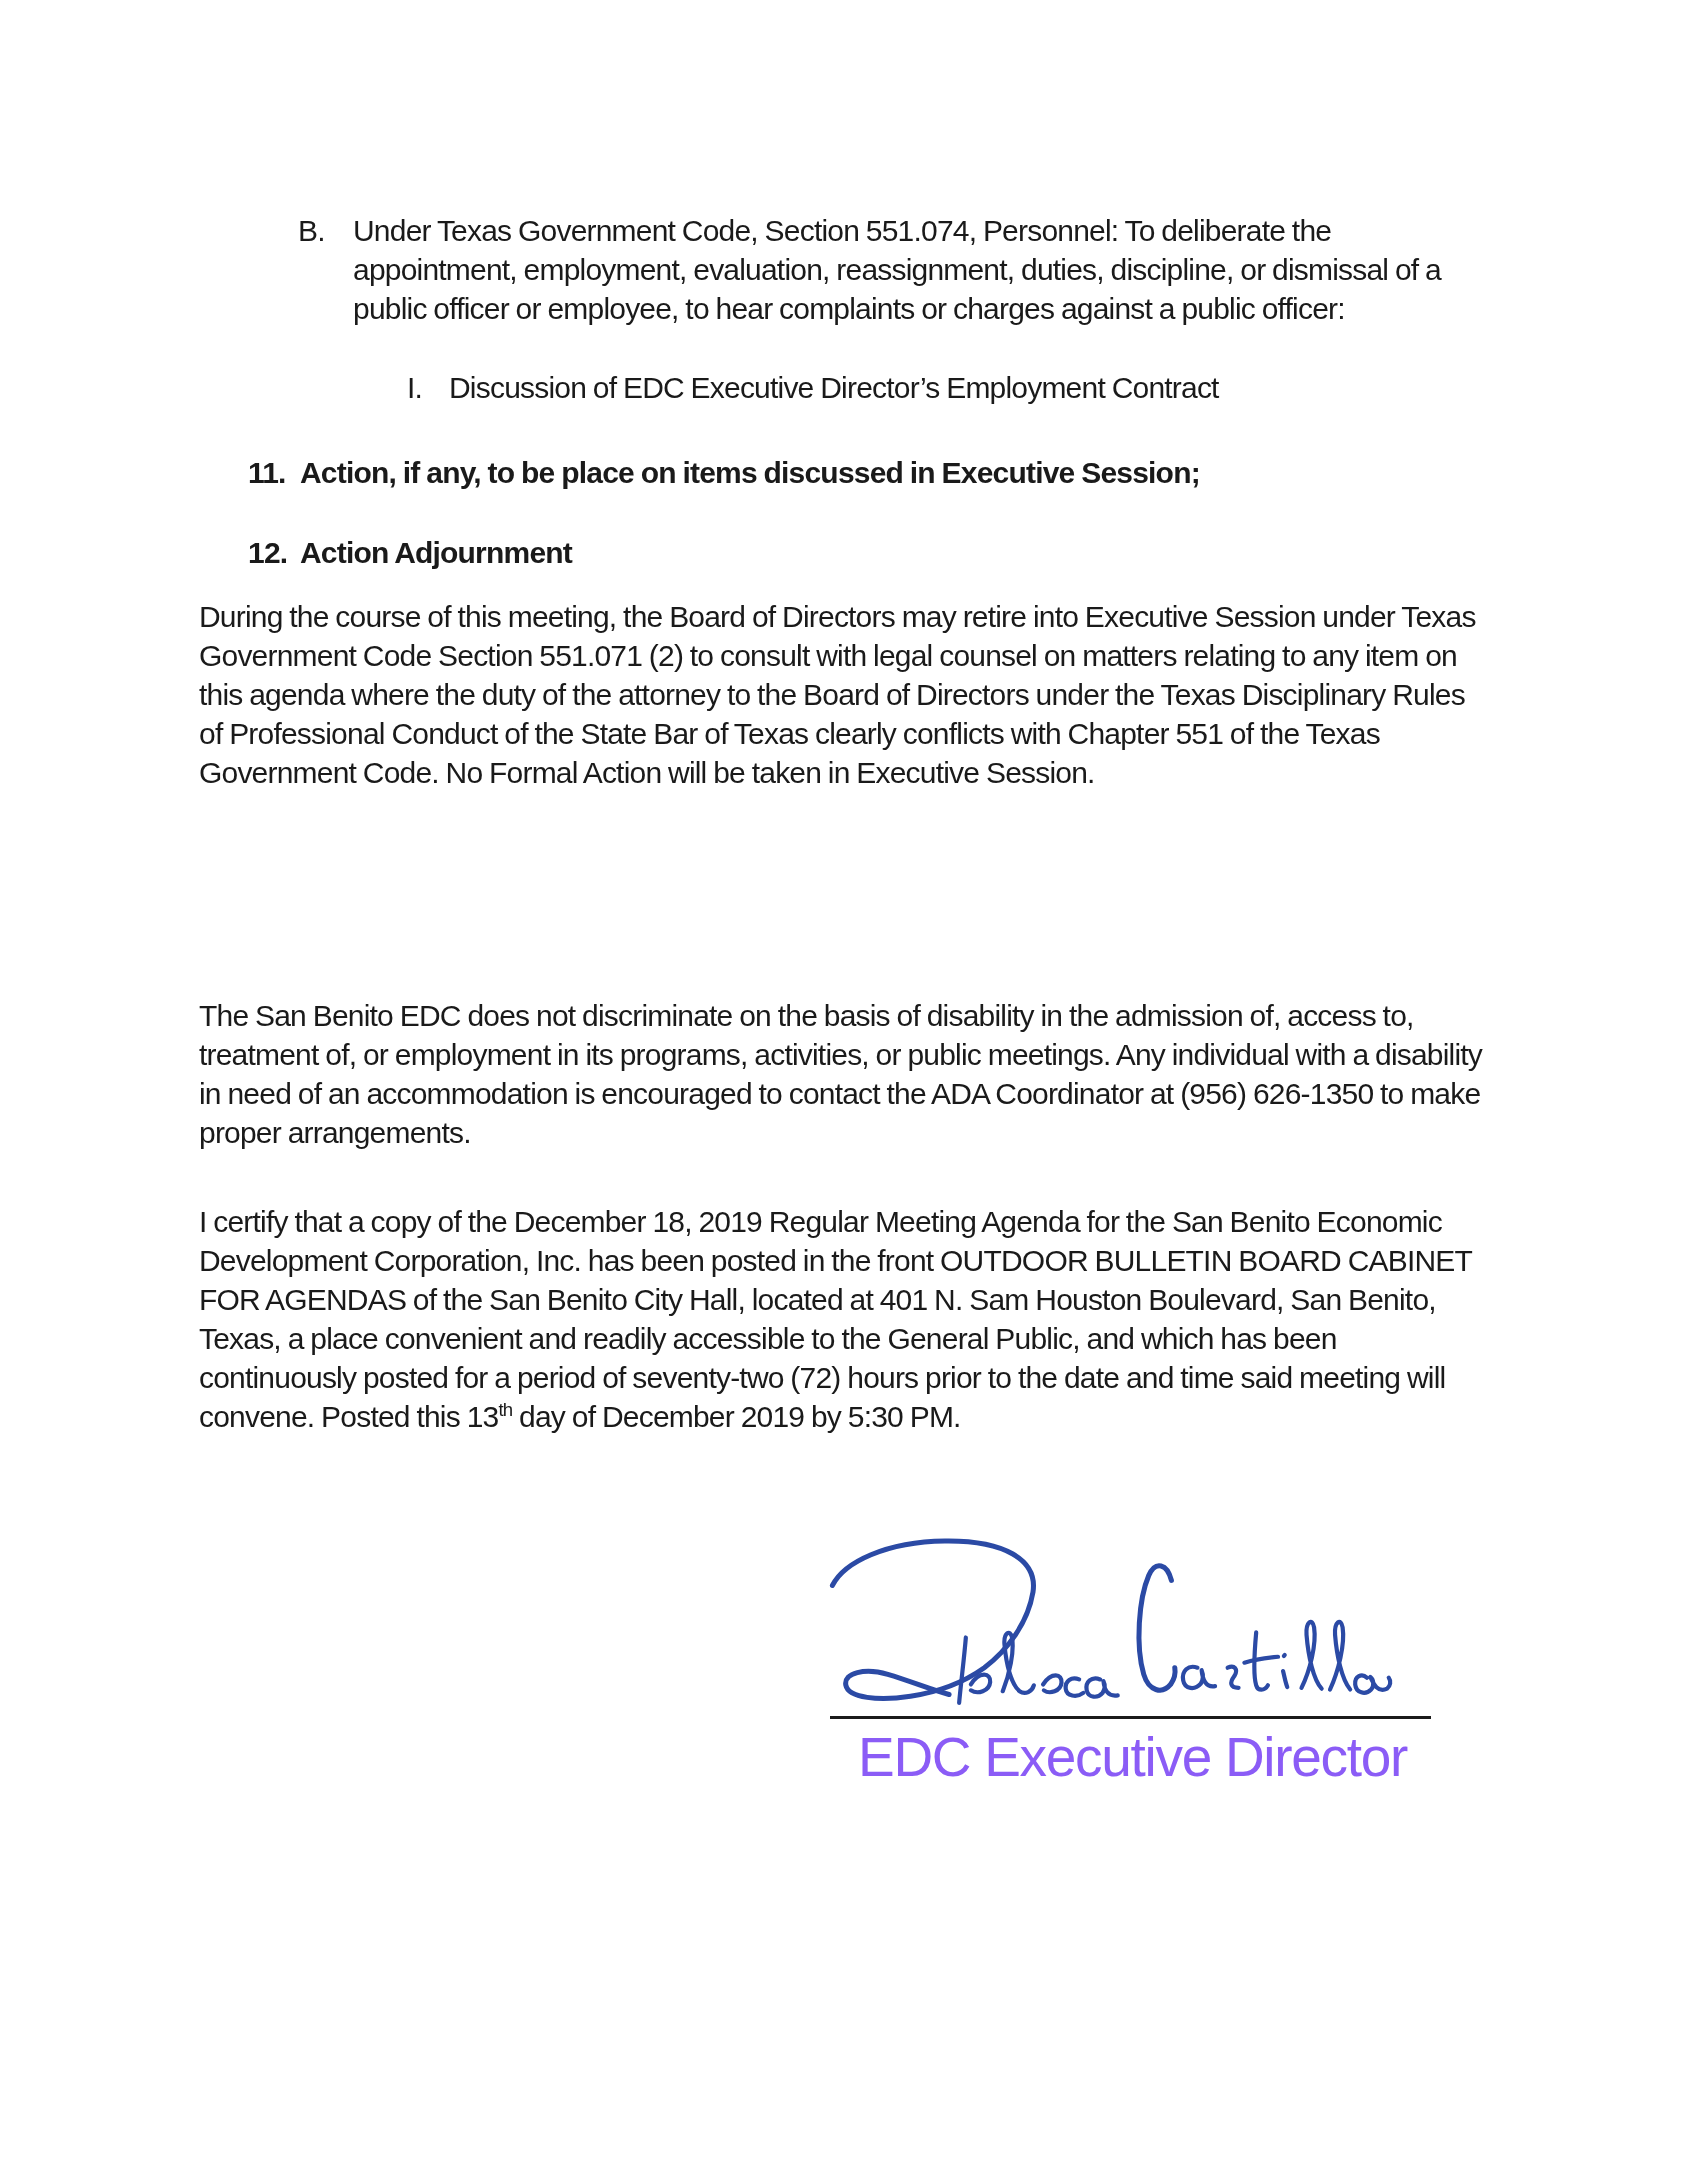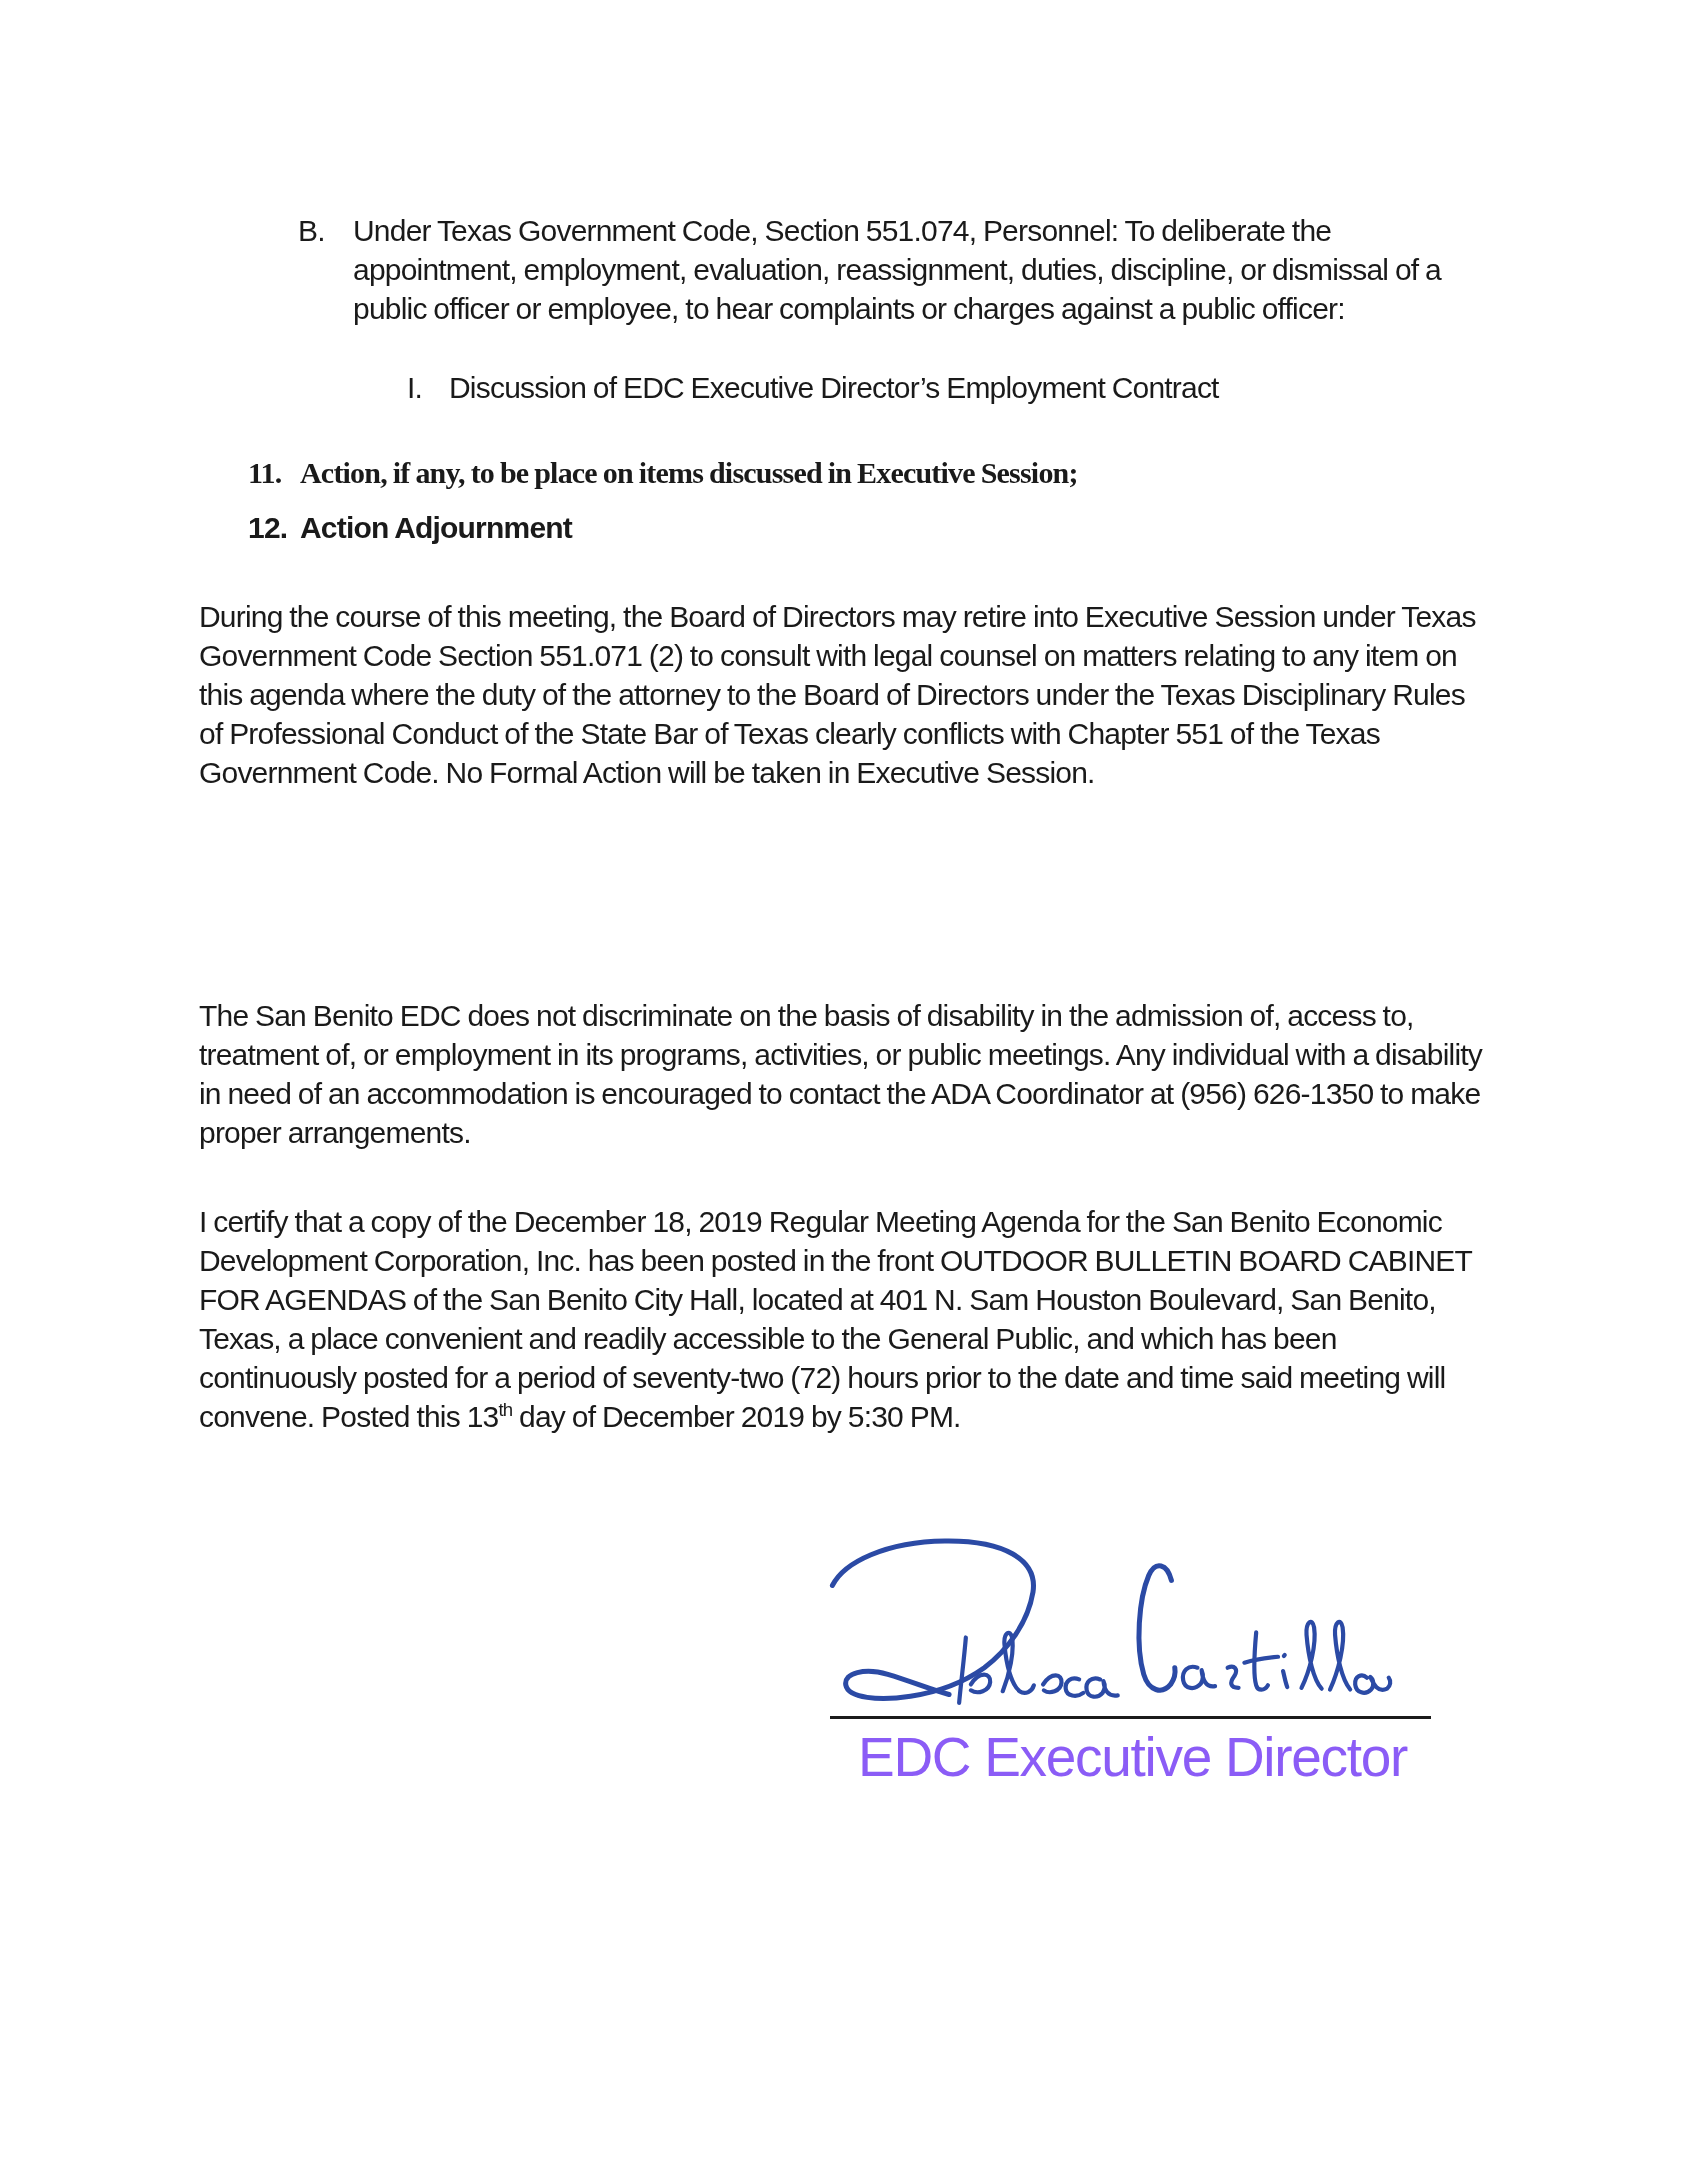--- a/index.html
+++ b/index.html
@@ -52,26 +52,26 @@
   <div class="abs doc-text flex-item" style="left:298px; top:211px; width:1192px;">
     <div class="item-label" style="width:55px;">B.</div>
     <div class="item-body">Under Texas Government Code, Section 551.074, Personnel: To deliberate the appointment, employment, evaluation, reassignment, duties, discipline, or dismissal of a public officer or employee, to hear complaints or charges against a public officer:</div>
   </div>
 
   <div class="abs doc-text flex-item" style="left:407px; top:368px; width:1083px;">
     <div class="item-label" style="width:42px;">I.</div>
     <div class="item-body">Discussion of EDC Executive Director’s Employment Contract</div>
   </div>
 
-  <div class="abs doc-text flex-item bold" style="left:248px; top:453px; width:1243px;font-family:Liberation Serif, serif;">
+  <div class="abs doc-text flex-item bold" style="left:248px; top:453px; width:1243px;">
     <div class="item-label" style="width:52px;">11.</div>
     <div class="item-body">Action, if any, to be place on items discussed in Executive Session;</div>
   </div>
 
-  <div class="abs doc-text flex-item bold" style="left:248px; top:508px; width:1243px;">
+  <div class="abs doc-text flex-item bold" style="left:248px; top:533px; width:1243px;">
     <div class="item-label" style="width:52px;">12.</div>
     <div class="item-body">Action Adjournment</div>
   </div>
 
   <div class="abs doc-text" style="left:199px; top:597px; width:1289px;">During the course of this meeting, the Board of Directors may retire into Executive Session under Texas Government Code Section 551.071 (2) to consult with legal counsel on matters relating to any item on this agenda where the duty of the attorney to the Board of Directors under the Texas Disciplinary Rules of Professional Conduct of the State Bar of Texas clearly conflicts with Chapter 551 of the Texas Government Code. No Formal Action will be taken in Executive Session.</div>
 
 
   <div class="abs doc-text" style="left:199px; top:996px; width:1289px;">The San Benito EDC does not discriminate on the basis of disability in the admission of, access to, treatment of, or employment in its programs, activities, or public meetings. Any individual with a disability in need of an accommodation is encouraged to contact the ADA Coordinator at (956) 626-1350 to make proper arrangements.</div>
 
   <div class="abs doc-text" style="left:199px; top:1202px; width:1289px;"><span>I certify that a copy of the December 18, 2019 Regular Meeting Agenda for the San Benito Economic Development Corporation, Inc. has been posted in the front OUTDOOR BULLETIN BOARD CABINET FOR AGENDAS of the San Benito City Hall, located at 401 N. Sam Houston Boulevard, San Benito, Texas, a place convenient and readily accessible to the General Public, and which has been continuously posted for a period of seventy-two (72) hours prior to the date and time said meeting will convene. Posted this 13</span><span class="sup">th</span><span> day of December 2019 by 5:30 PM.</span></div>

